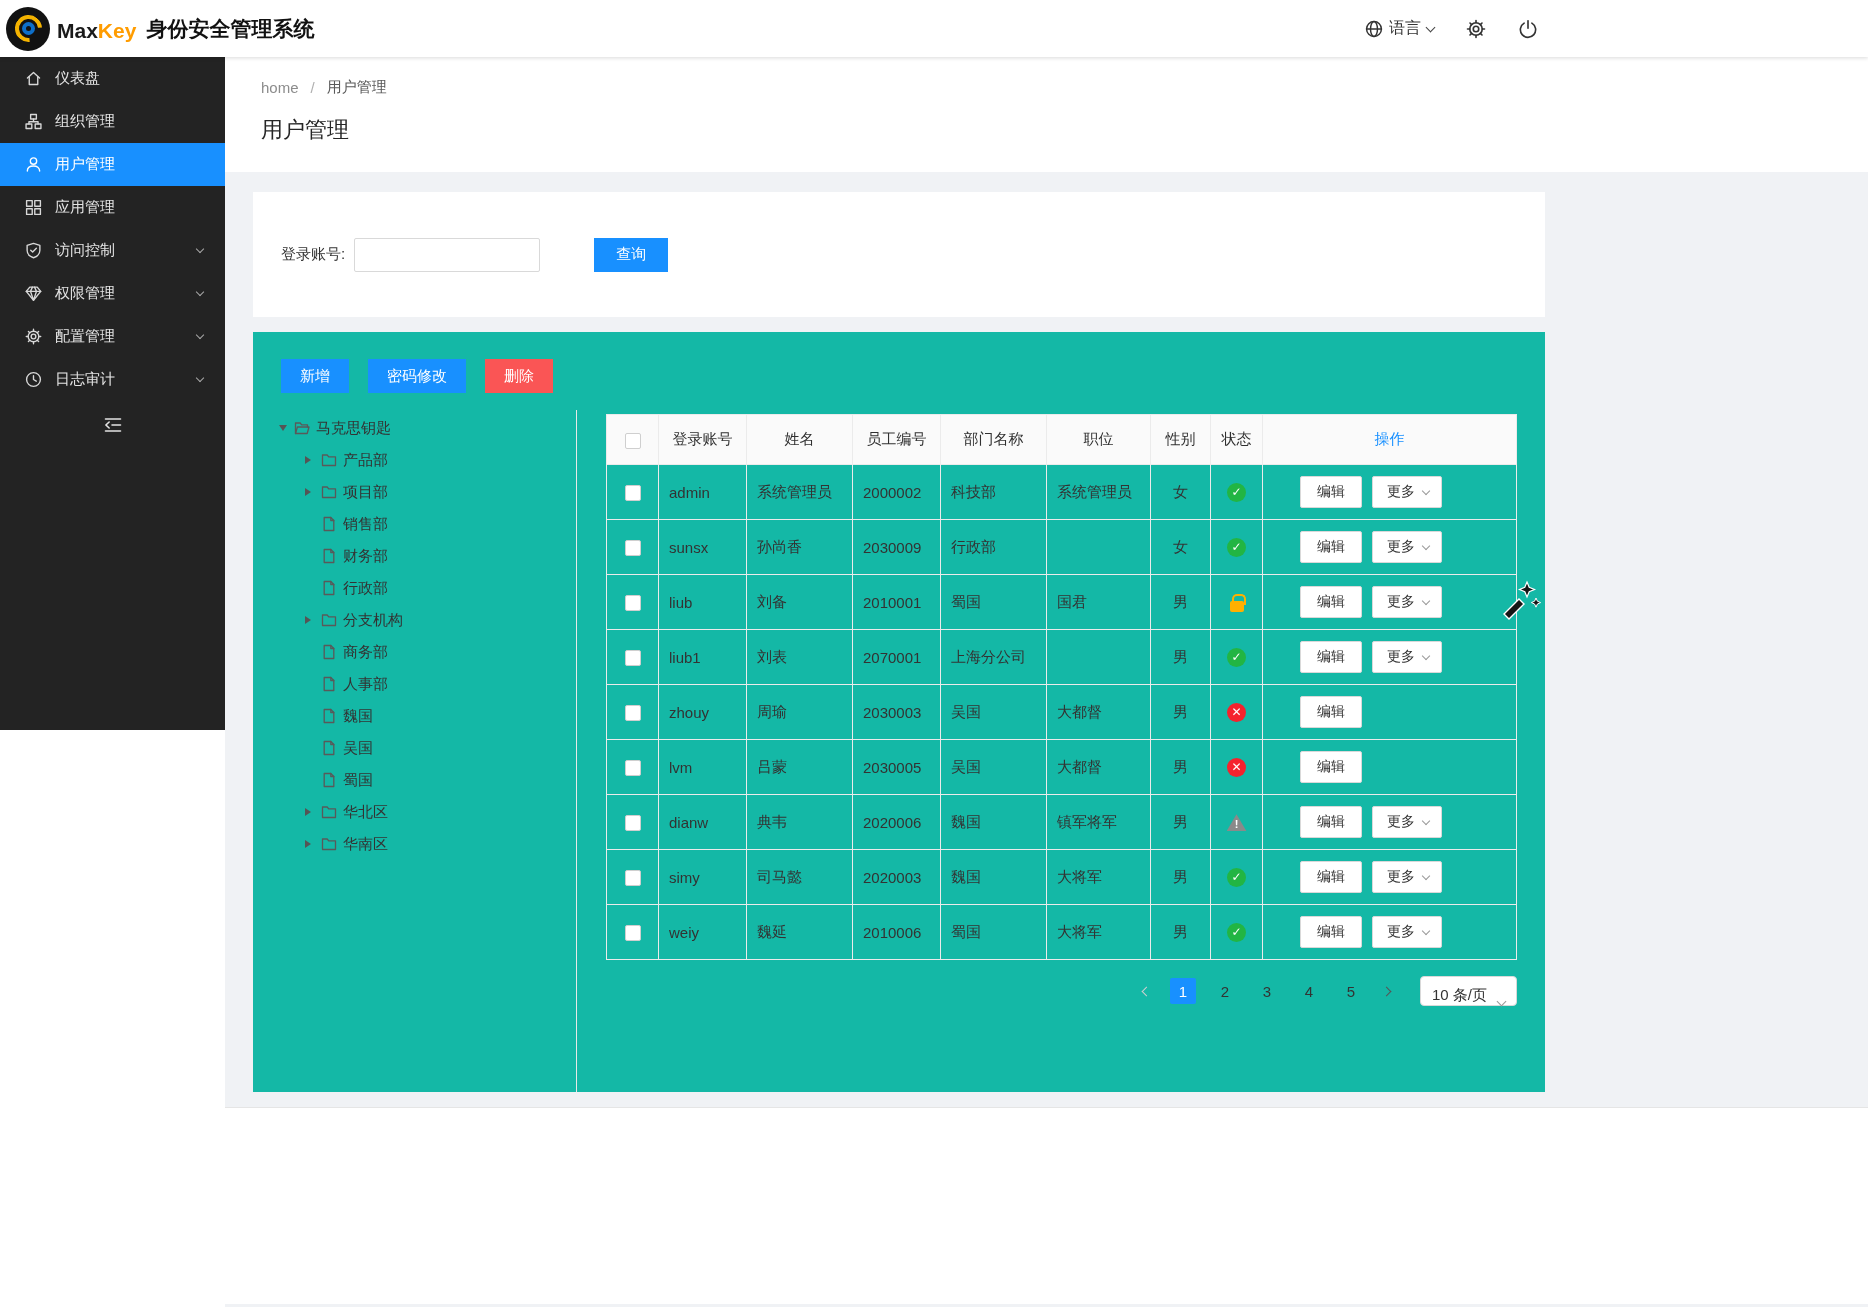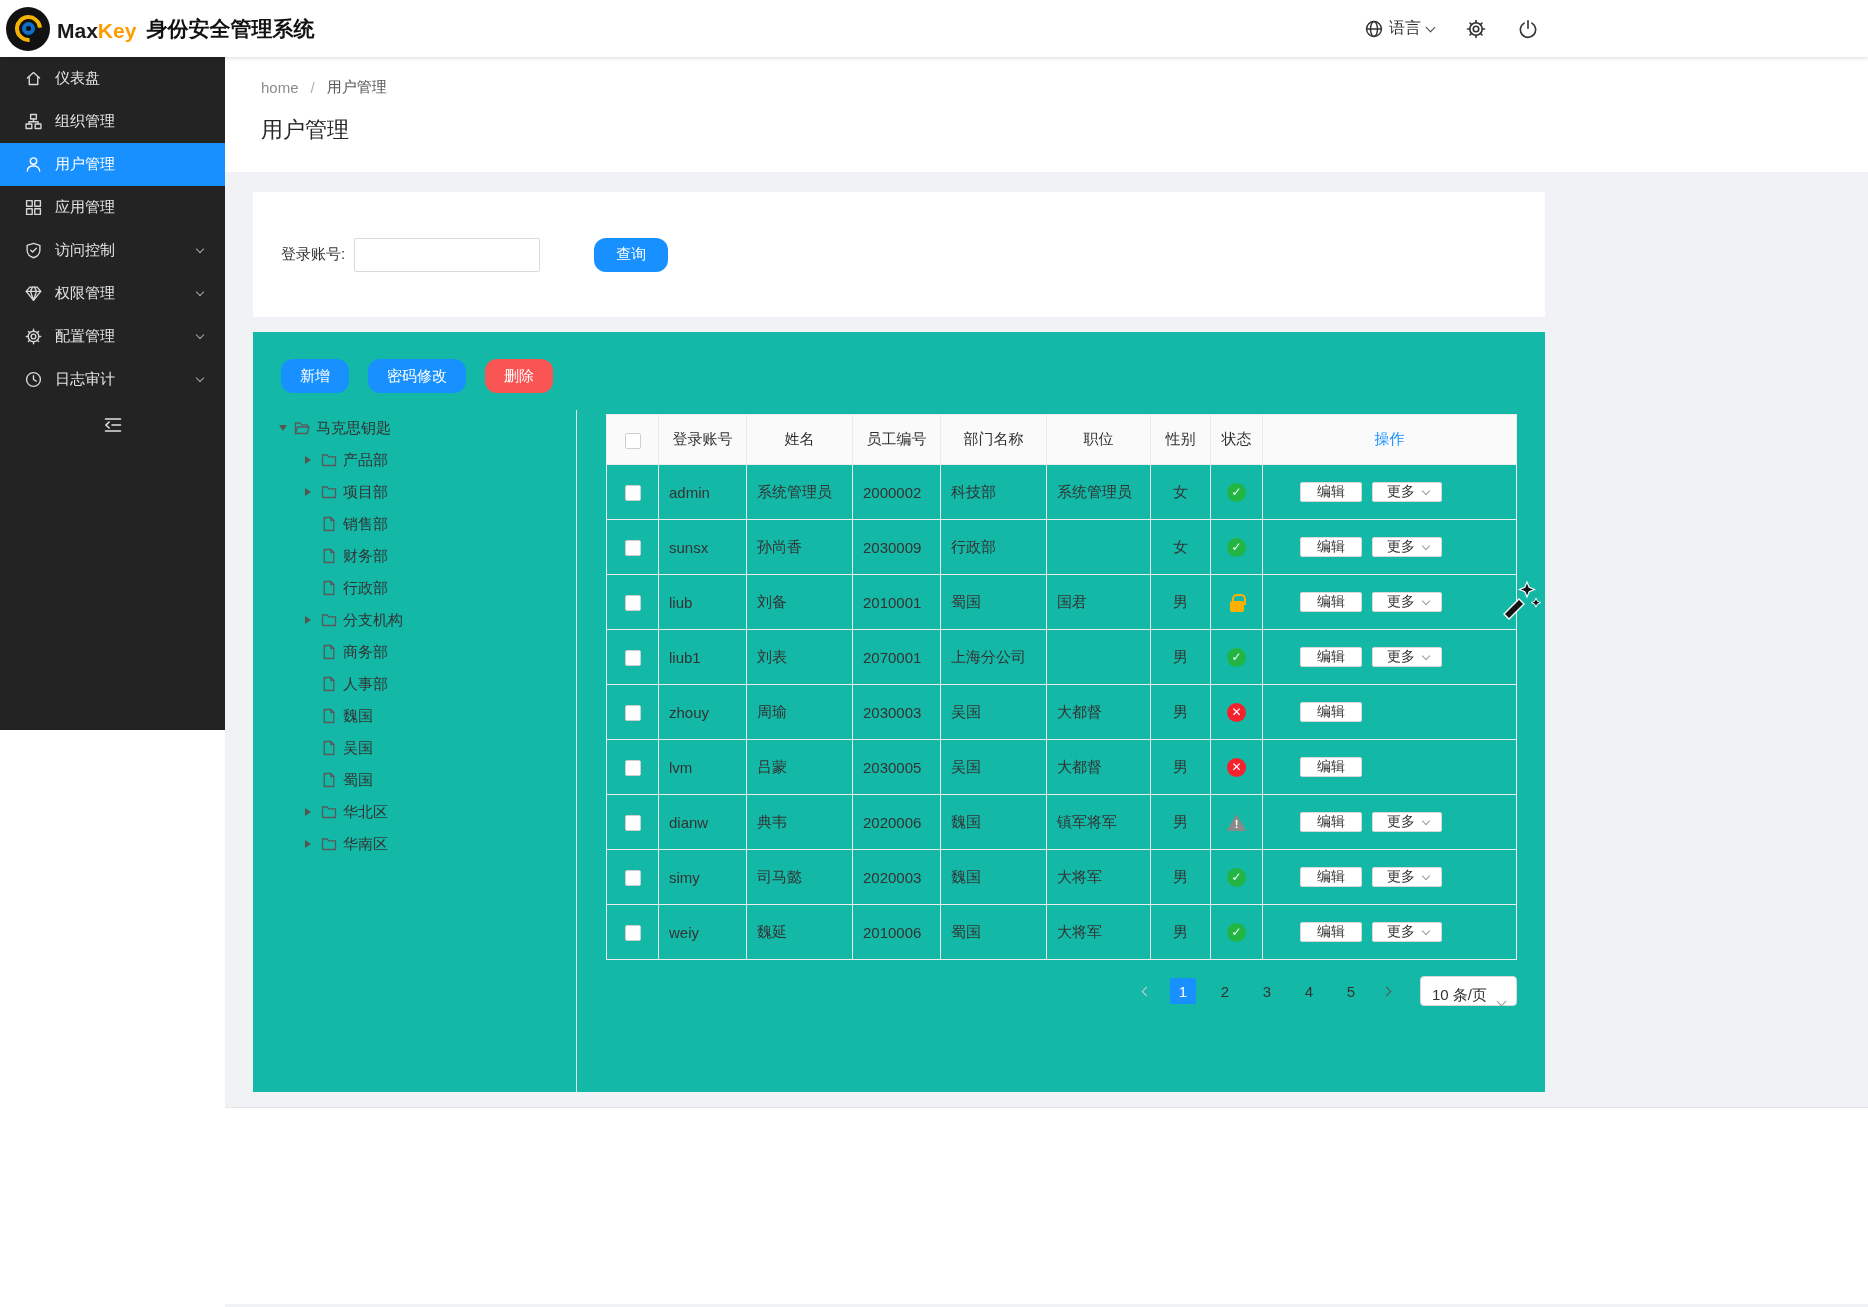--- a/index.html
+++ b/index.html
@@ -56,21 +56,21 @@
   .page-head{background:#fff;padding:21px 36px 27px}
   .breadcrumb{font-size:15px;color:#8c8c8c;display:flex;gap:12px;align-items:center}
   .bc-home{color:#8c8c8c;cursor:pointer}
   .bc-sep{color:#b0b0b0}
   .bc-cur{color:#595959}
   .page-title{font-size:22px;font-weight:500;color:#262626;margin-top:18px}
 
   .search-card{background:#fff;width:1292px;margin:20px 0 0 28px;height:125px;padding:30px 28px;display:flex;align-items:center}
   .search-label{font-size:15px;color:#333;margin-right:9px}
   .search-input{width:186px;height:34px;border:1px solid #d9d9d9;border-radius:2px;padding:0 10px;font-size:14px;font-family:inherit;outline:none;background:#fff}
-  .btn{border:none;height:34px;padding:0 19px;border-radius:12px;font-size:15px;color:#fff;cursor:pointer;font-family:inherit;white-space:nowrap}
+  .btn{border:none;height:34px;padding:0 19px;border-radius:0;font-size:15px;color:#fff;cursor:pointer;font-family:inherit;white-space:nowrap}
   .btn-primary{background:#1890ff}
   .btn-danger{background:#fa5555}
   .search-btn{margin-left:54px;padding:0 22px}
 
   .table-card{background:#14b8a6;width:1292px;margin:15px 0 0 28px;padding-top:27px}
   .toolbar{padding:0 28px;display:flex;gap:19px}
   .content-split{display:flex;margin-top:17px}
   .tree-panel{width:324px;min-height:682px;border-right:1px solid #e8e8e8;padding:2px 10px 30px 25px}
   .tree-row{height:32px;display:flex;align-items:center;gap:6px;font-size:15px;color:#333;cursor:pointer;white-space:nowrap}
   .tree-children{margin-left:27px}
@@ -81,21 +81,21 @@
 
   .table-panel{flex:1;padding:4px 28px 0 29px}
   .user-table{width:100%;border-collapse:collapse;table-layout:fixed}
   .user-table th,.user-table td{border:1px solid #ebebeb}
   .user-table th{background:#fafafa;height:50px;font-weight:500;font-size:15px;color:#303030;text-align:center}
   .user-table th.op-head{color:#1890ff;font-weight:400}
   .user-table td{height:55px;font-size:15px;color:#333;padding:0 4px 0 10px;text-align:left}
   .user-table td.cell-center{text-align:center;padding:0}
   .user-table td.cell-actions{text-align:left;padding-left:37px}
   .checkbox{display:inline-block;width:16px;height:16px;border:1px solid #cfcfcf;border-radius:2px;background:#fff;cursor:pointer;vertical-align:middle}
-  .btn-outline{height:20px;padding:0 16px;border:1px solid #d9d9d9;border-radius:2px;background:#fff;font-size:14px;color:#333;cursor:pointer;font-family:Liberation Sans, sans-serif;vertical-align:middle}
+  .btn-outline{height:32px;padding:0 16px;border:1px solid #d9d9d9;border-radius:2px;background:#fff;font-size:14px;color:#333;cursor:pointer;font-family:Liberation Sans, sans-serif;vertical-align:middle}
   .btn-more{margin-left:10px;display:inline-flex;align-items:center;gap:8px;padding:0 12px 0 14px}
   .btn-more .chev{width:6px;height:6px}
 
   .status-icon{display:inline-flex;align-items:center;justify-content:center;vertical-align:middle}
   .st-active{width:19px;height:19px;border-radius:50%;background:#22b543;color:#fff;font-size:12px;font-weight:bold}
   .st-inactive{width:19px;height:19px;border-radius:50%;background:#f5222d;color:#fff;font-size:12px;font-weight:bold}
   .st-disabled{width:18px;height:18px;border-radius:50%;background:#b5b5b5;position:relative}
   .st-disabled::after{content:'';position:absolute;left:2px;top:8px;width:14px;height:2.4px;background:#fff;transform:rotate(45deg)}
   .st-locked{width:14px;height:11px;background:#ffb000;border-radius:2px;position:relative;margin-top:7px}
   .st-locked::before{content:'';position:absolute;top:-7px;left:2px;width:10px;height:9px;border:2.4px solid #ffb000;border-bottom:none;border-radius:5px 5px 0 0}

